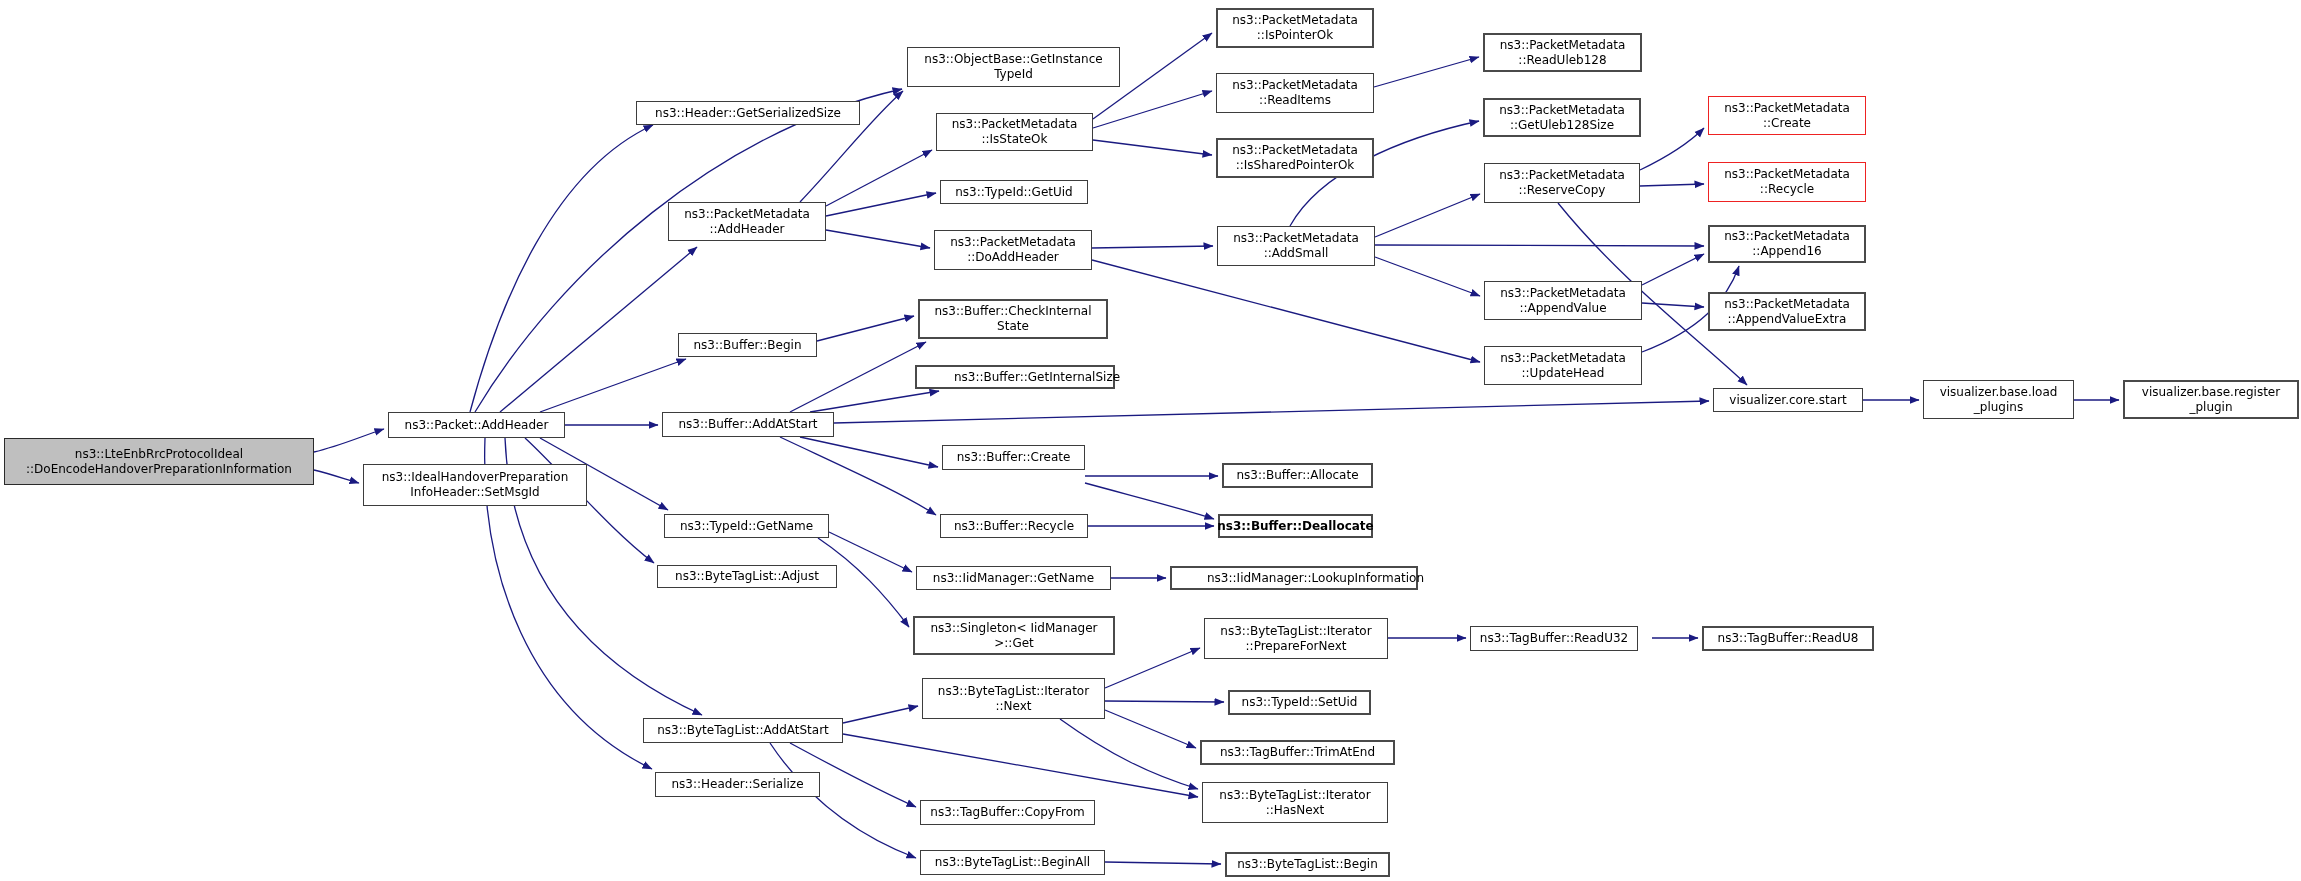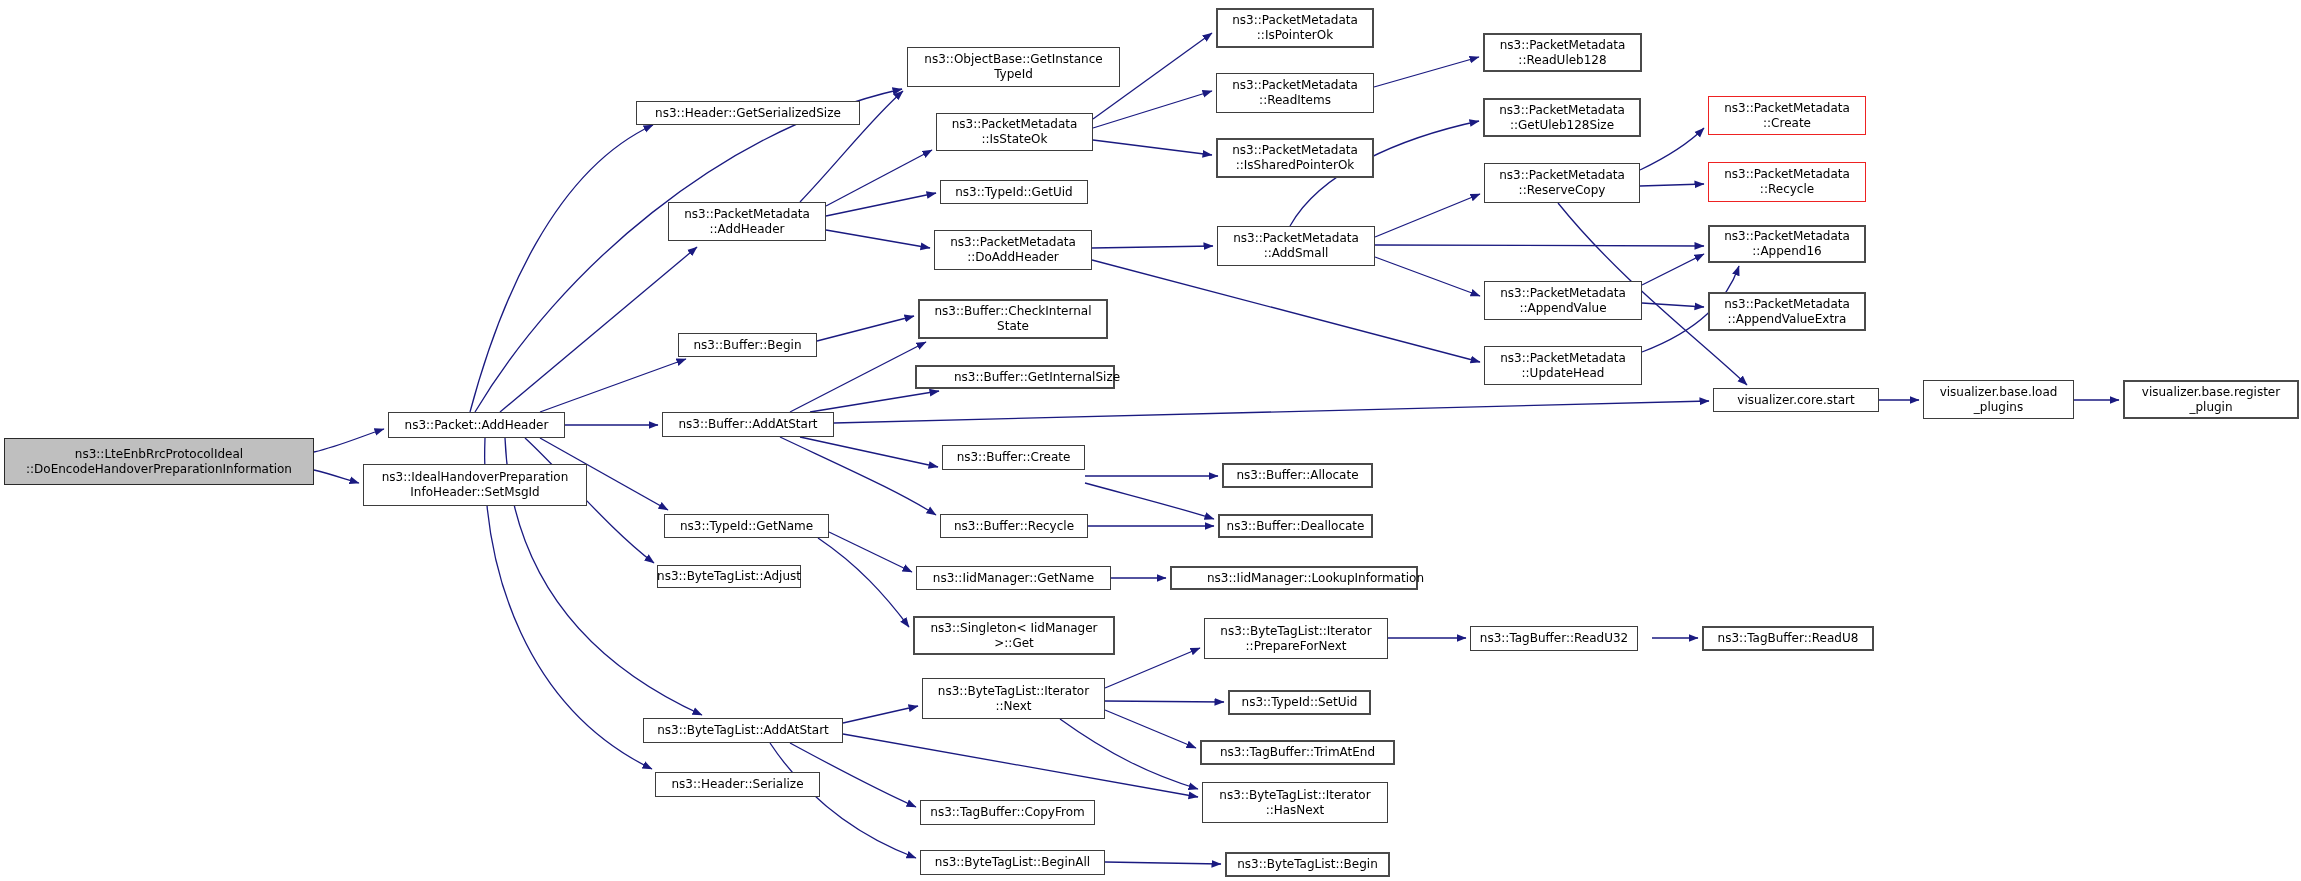--- a/index.html
+++ b/index.html
@@ -176,21 +176,21 @@
       </div>
       <div class="gnode" style="left: 678px; top: 333px; width: 139px; height: 24px;">
         <span>ns3::Buffer::Begin</span>
       </div>
       <div class="gnode bold" style="left: 915px; top: 365px; width: 200px; height: 24px; padding-left: 48px;">
         <span>ns3::Buffer::GetInternalSize</span>
       </div>
       <div class="gnode" style="left: 662px; top: 412px; width: 172px; height: 25px; justify-content: center;">
         <span>ns3::Buffer::AddAtStart</span>
       </div>
-      <div class="gnode" style="left: 1713px; top: 388px; width: 166px; height: 24px;">
+      <div class="gnode" style="left: 1713px; top: 388px; width: 150px; height: 24px;">
         <span>visualizer.core.start</span>
       </div>
       <div class="gnode" style="left: 1923px; top: 380px; width: 151px; height: 39px;">
         <span>visualizer.base.load</span>
         <span>_plugins</span>
       </div>
       <div class="gnode bold" style="left: 2123px; top: 380px; width: 176px; height: 39px;">
         <span>visualizer.base.register</span>
         <span>_plugin</span>
       </div>
@@ -199,24 +199,24 @@
       </div>
       <div class="gnode bold" style="left: 1222px; top: 463px; width: 151px; height: 25px;">
         <span>ns3::Buffer::Allocate</span>
       </div>
       <div class="gnode" style="left: 664px; top: 514px; width: 165px; height: 24px;">
         <span>ns3::TypeId::GetName</span>
       </div>
       <div class="gnode" style="left: 940px; top: 514px; width: 148px; height: 24px;">
         <span>ns3::Buffer::Recycle</span>
       </div>
-      <div class="gnode bold" style="left: 1218px; top: 514px; width: 155px; height: 24px;">
+      <div class="gnode bold" style="left: 1218px; top: 514px; width: 155px; height: 24px; font-weight: bold;">
         <span>ns3::Buffer::Deallocate</span>
       </div>
-      <div class="gnode" style="left: 657px; top: 565px; width: 144px; height: 23px;">
+      <div class="gnode" style="left: 657px; top: 565px; width: 180px; height: 23px;">
         <span>ns3::ByteTagList::Adjust</span>
       </div>
       <div class="gnode" style="left: 916px; top: 566px; width: 195px; height: 24px;">
         <span>ns3::IidManager::GetName</span>
       </div>
       <div class="gnode bold" style="left: 1170px; top: 566px; width: 248px; height: 24px; padding-left: 47px;">
         <span>ns3::IidManager::LookupInformation</span>
       </div>
       <div class="gnode bold" style="left: 913px; top: 616px; width: 202px; height: 39px;">
         <span>ns3::Singleton&lt; IidManager</span>

